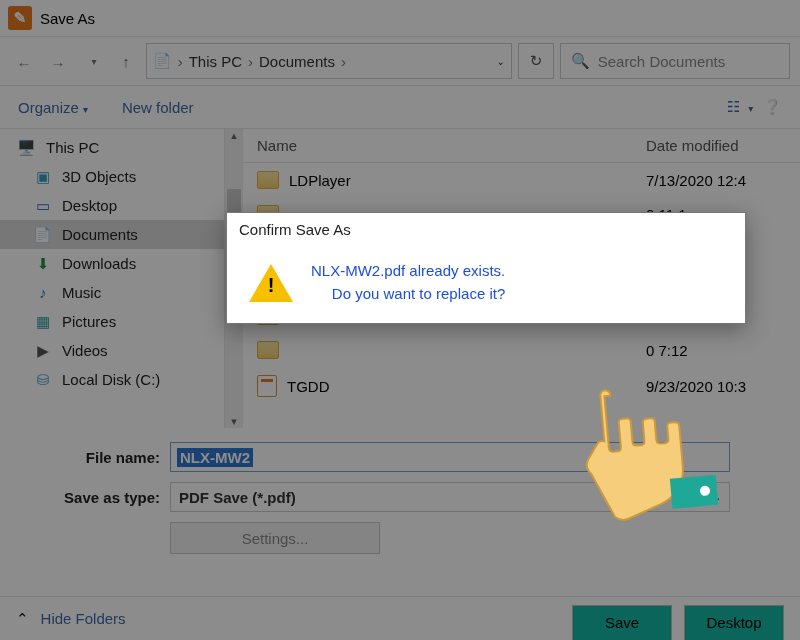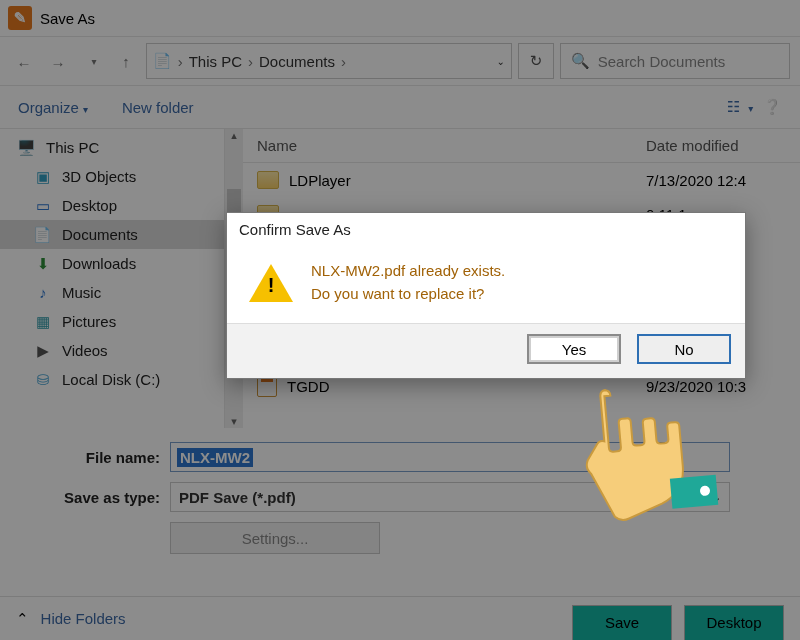--- a/index.html
+++ b/index.html
@@ -59,21 +59,21 @@
   .footer .link { color:#3d6aa7; }
   .footer .spacer { flex:1; }
   .footer .btn { min-width:100px; height:36px; border:1px solid #bbb; background:#14b8a6; display:flex; align-items:center; justify-content:center;margin-top:8px; }
 
   
   .confirm { position:absolute; left:226px; top:212px; width:520px; background:#fff; border:1px solid #777; box-shadow:0 6px 22px rgba(0,0,0,.35); z-index:100; }
   .confirm-title { padding:8px 12px; color:#222; }
   .confirm-body { display:flex; gap:18px; padding:14px 18px 18px 22px; }
   .warn-icon { width:0; height:0; border-left:22px solid transparent; border-right:22px solid transparent; border-bottom:38px solid #f6c000; position:relative; margin-top:4px; }
   .warn-icon:after { content:"!"; position:absolute; left:-5px; top:10px; width:10px; text-align:center; color:#000; font-weight:bold; font-size:20px; }
-  .confirm-msg { line-height:1.5; color:#a16207; }
+  .confirm-msg { line-height:1.5; color:#1d4ed8;text-align:right; }
   .confirm-buttons { display:flex; justify-content:flex-end; gap:16px; padding:10px 14px 14px; background:#f2f2f2; border-top:1px solid #ddd; }
   .cbtn { width:94px; height:30px; display:flex; align-items:center; justify-content:center; background:#eee; }
   .cbtn.yes { background:#fff; border:2px solid #8a8a8a; box-shadow:0 0 0 2px #cfcfcf inset; }
   .cbtn.no { border:2px solid #2e6fb3; }
 
   
   .hand { position:absolute; z-index:120; left:575px; top:372px; width:160px; height:150px; transform:rotate(-5deg); }
   .hand svg { width:100%; height:100%; }
 
   .caret-up { font-size:11px; color:#666; }
@@ -258,24 +258,20 @@
 
 <div class="confirm">
   <div class="confirm-title">Confirm Save As</div>
   <div class="confirm-body">
     <div class="warn-icon"></div>
     <div class="confirm-msg">
       <div>NLX-MW2.pdf already exists.</div>
       <div>Do you want to replace it?</div>
     </div>
   </div>
-  <div class="confirm-buttons">
-    <div class="cbtn yes">Yes</div>
-    <div class="cbtn no">No</div>
-  </div>
 </div>
 
 <div class="hand">
   <svg viewBox="0 0 160 150">
     <path d="M34 20 l0 52 q0 4 4 4 l4 0 q4 0 4 -4 l0 -24 q0 -4 4 -4 l4 0 q4 0 4 4 l0 20 q0 4 4 4 l4 0 q4 0 4 -4 l0 -18 q0 -4 4 -4 l4 0 q4 0 4 4 l0 18 q0 4 4 4 l4 0 q4 0 4 -4 l0 -12 q0 -4 4 -4 l4 0 q4 0 4 4 l0 40 q0 26 -24 36 l-34 12 q-8 3 -14 -3 L14 96 q-6 -6 -2 -14 l10 -14 q3 -5 8 -3 l0 -45 q0 -6 6 -6 l-2 0 q6 0 6 6 z" fill="#f6cd7a" stroke="#c99a3e" stroke-width="2"></path>
     <rect x="92" y="108" width="46" height="30" fill="#1fa898"></rect>
     <circle cx="126" cy="123" r="5" fill="#fff"></circle>
   </svg>
 </div>
 

